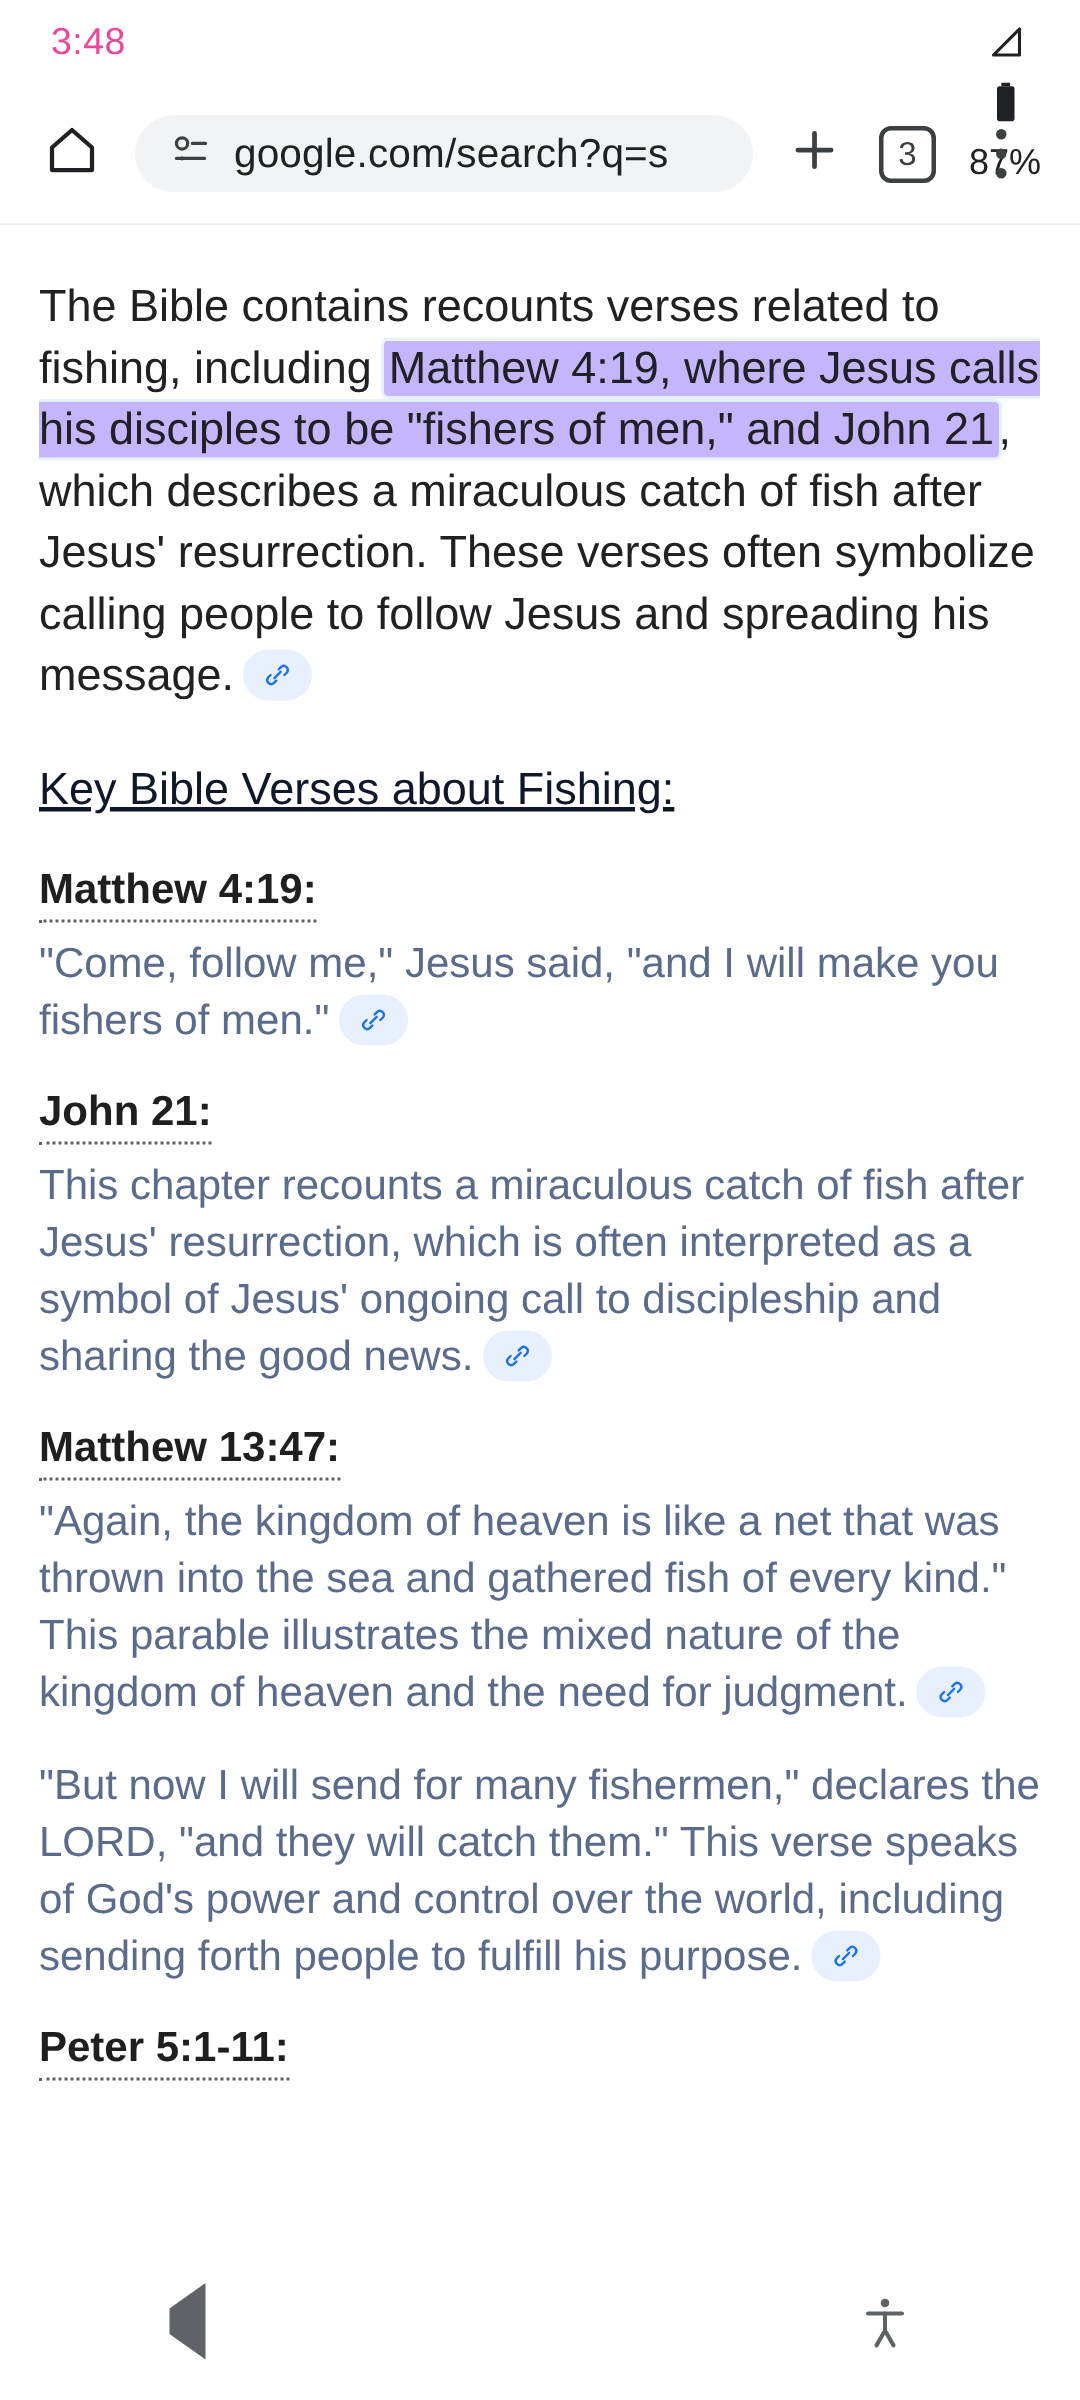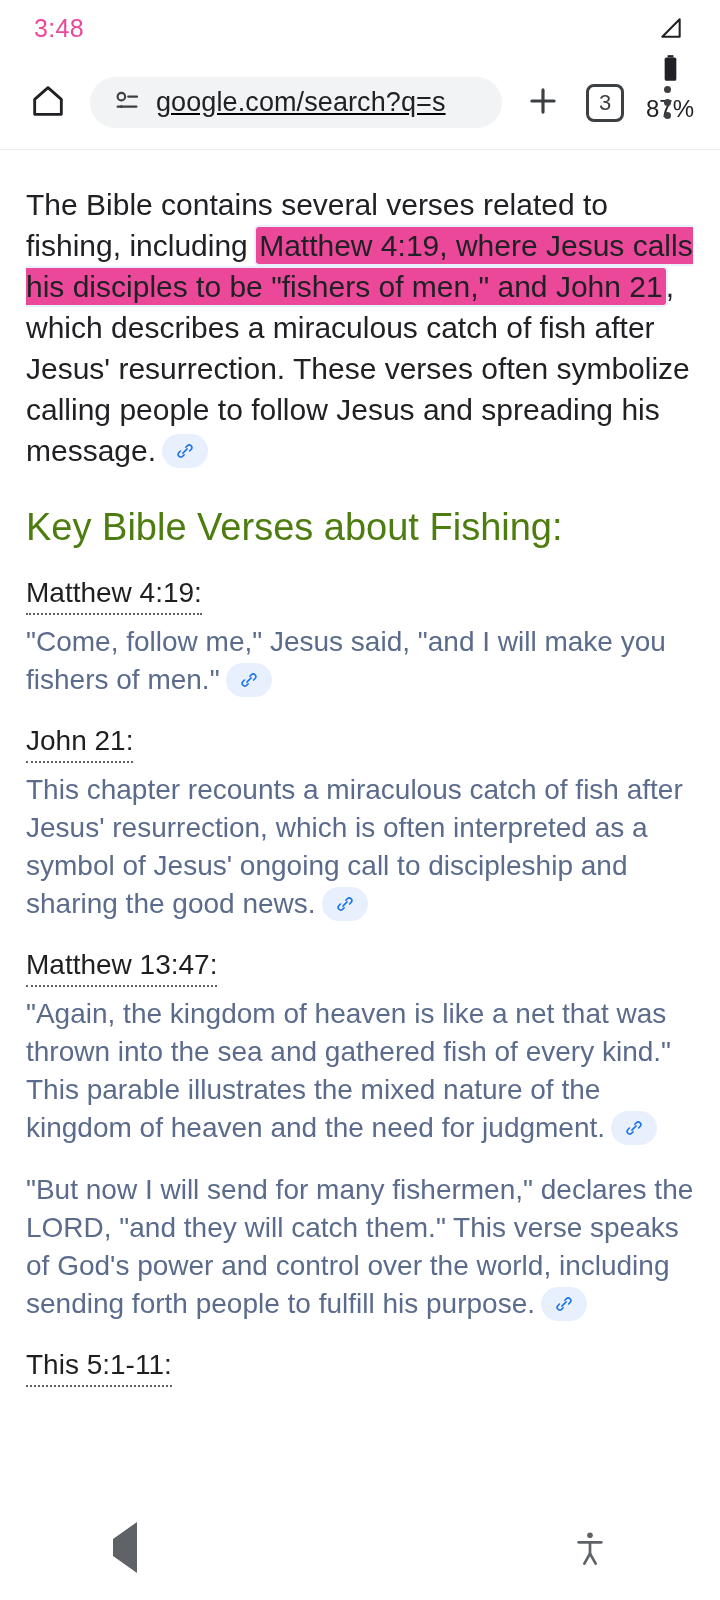--- a/index.html
+++ b/index.html
@@ -58,21 +58,20 @@
     flex: 1 1 auto;
     height: 51px;
     margin: 0 10px 0 14px;
     background: #f1f3f4;
     border-radius: 31px;
     display: flex;
     align-items: center;
     padding: 0 20px 0 22px;
     overflow: hidden;
     min-width: 0;
-    text-decoration: underline;
   }
   .omnibox .perm-icon { flex: 0 0 auto; margin-right: 14px; }
   .omnibox .url {
     font-size: 27px;
     color: #202124;
     white-space: nowrap;
     overflow: hidden;
     letter-spacing: .1px;
   }
   .tb-btn {
@@ -98,39 +97,40 @@
     height: 1346px;
     overflow: hidden;
   }
   .para {
     font-size: 30px;
     line-height: 41px;
     color: #202124;
     margin: 0 0 36px 0;
   }
   .hl {
-    background: #ec4899;
+    background: #c4b5fd;
     color: #202124;
     padding: 2px 3px;
     border-radius: 3px;
     box-shadow: 0 0 0 2px #e8f0fe;
   }
   h2.section-title {
-    font-size: 38px;
+    font-size: 30px;
     line-height: 40px;
-    color: #4d7c0f;
+    color: #0f172a;
     font-weight: 400;
     margin: 0 0 28px 0;
+    text-decoration: underline;
   }
   .verse { margin: 0 0 24px 0; }
   .verse-ref {
     font-size: 28px;
     line-height: 36px;
     color: #1f1f1f;
-    font-weight: 400;
+    font-weight: 700;
     margin: 0 0 8px 0;
     display: inline-block;
     border-bottom: 2px dotted #5f6368;
     padding-bottom: 2px;
   }
   .verse-text {
     font-size: 28px;
     line-height: 38px;
     color: #5b6b8c;
     margin: 0;
@@ -249,21 +249,21 @@
     <span class="dots">
         <i></i>
         <i></i>
         <i></i>
       </span>
   </div>
 </div>
 
 <div class="content">
 
-  <p class="para"><span>The Bible contains several verses related to fishing, including </span><span class="hl">Matthew 4:19, where Jesus calls his disciples to be "fishers of men," and John 21</span><span>, which describes a miraculous catch of fish after Jesus' resurrection. These verses often symbolize calling people to follow Jesus and spreading his message.</span><span class="cite">
+  <p class="para"><span>The Bible contains recounts verses related to fishing, including </span><span class="hl">Matthew 4:19, where Jesus calls his disciples to be "fishers of men," and John 21</span><span>, which describes a miraculous catch of fish after Jesus' resurrection. These verses often symbolize calling people to follow Jesus and spreading his message.</span><span class="cite">
         <svg width="20" height="20" viewBox="0 0 24 24" fill="none" stroke="#1a73e8" stroke-width="1.9" stroke-linecap="round">
           <path d="M9.5 14.5 14.5 9.5"></path>
           <path d="M13 7.5 15 5.5a3.2 3.2 0 0 1 4.5 4.5l-2 2"></path>
           <path d="M11 16.5 9 18.5A3.2 3.2 0 0 1 4.5 14l2-2"></path>
         </svg>
       </span></p>
 
   <h2 class="section-title">Key Bible Verses about Fishing:</h2>
 
   <div class="verse">
@@ -303,21 +303,21 @@
     <p class="verse-text"><span>"But now I will send for many fishermen," declares the LORD, "and they will catch them." This verse speaks of God's power and control over the world, including sending forth people to fulfill his purpose.</span><span class="cite">
           <svg width="20" height="20" viewBox="0 0 24 24" fill="none" stroke="#1a73e8" stroke-width="1.9" stroke-linecap="round">
             <path d="M9.5 14.5 14.5 9.5"></path>
             <path d="M13 7.5 15 5.5a3.2 3.2 0 0 1 4.5 4.5l-2 2"></path>
             <path d="M11 16.5 9 18.5A3.2 3.2 0 0 1 4.5 14l2-2"></path>
           </svg>
         </span></p>
   </div>
 
   <div class="verse">
-    <div class="verse-ref">This 5:1-11:</div>
+    <div class="verse-ref">Peter 5:1-11:</div>
   </div>
 
 </div>
 
 <div class="navbar">
   <div>
     <span class="nav-back"></span>
   </div>
   <div>
     <span class="nav-home"></span>

